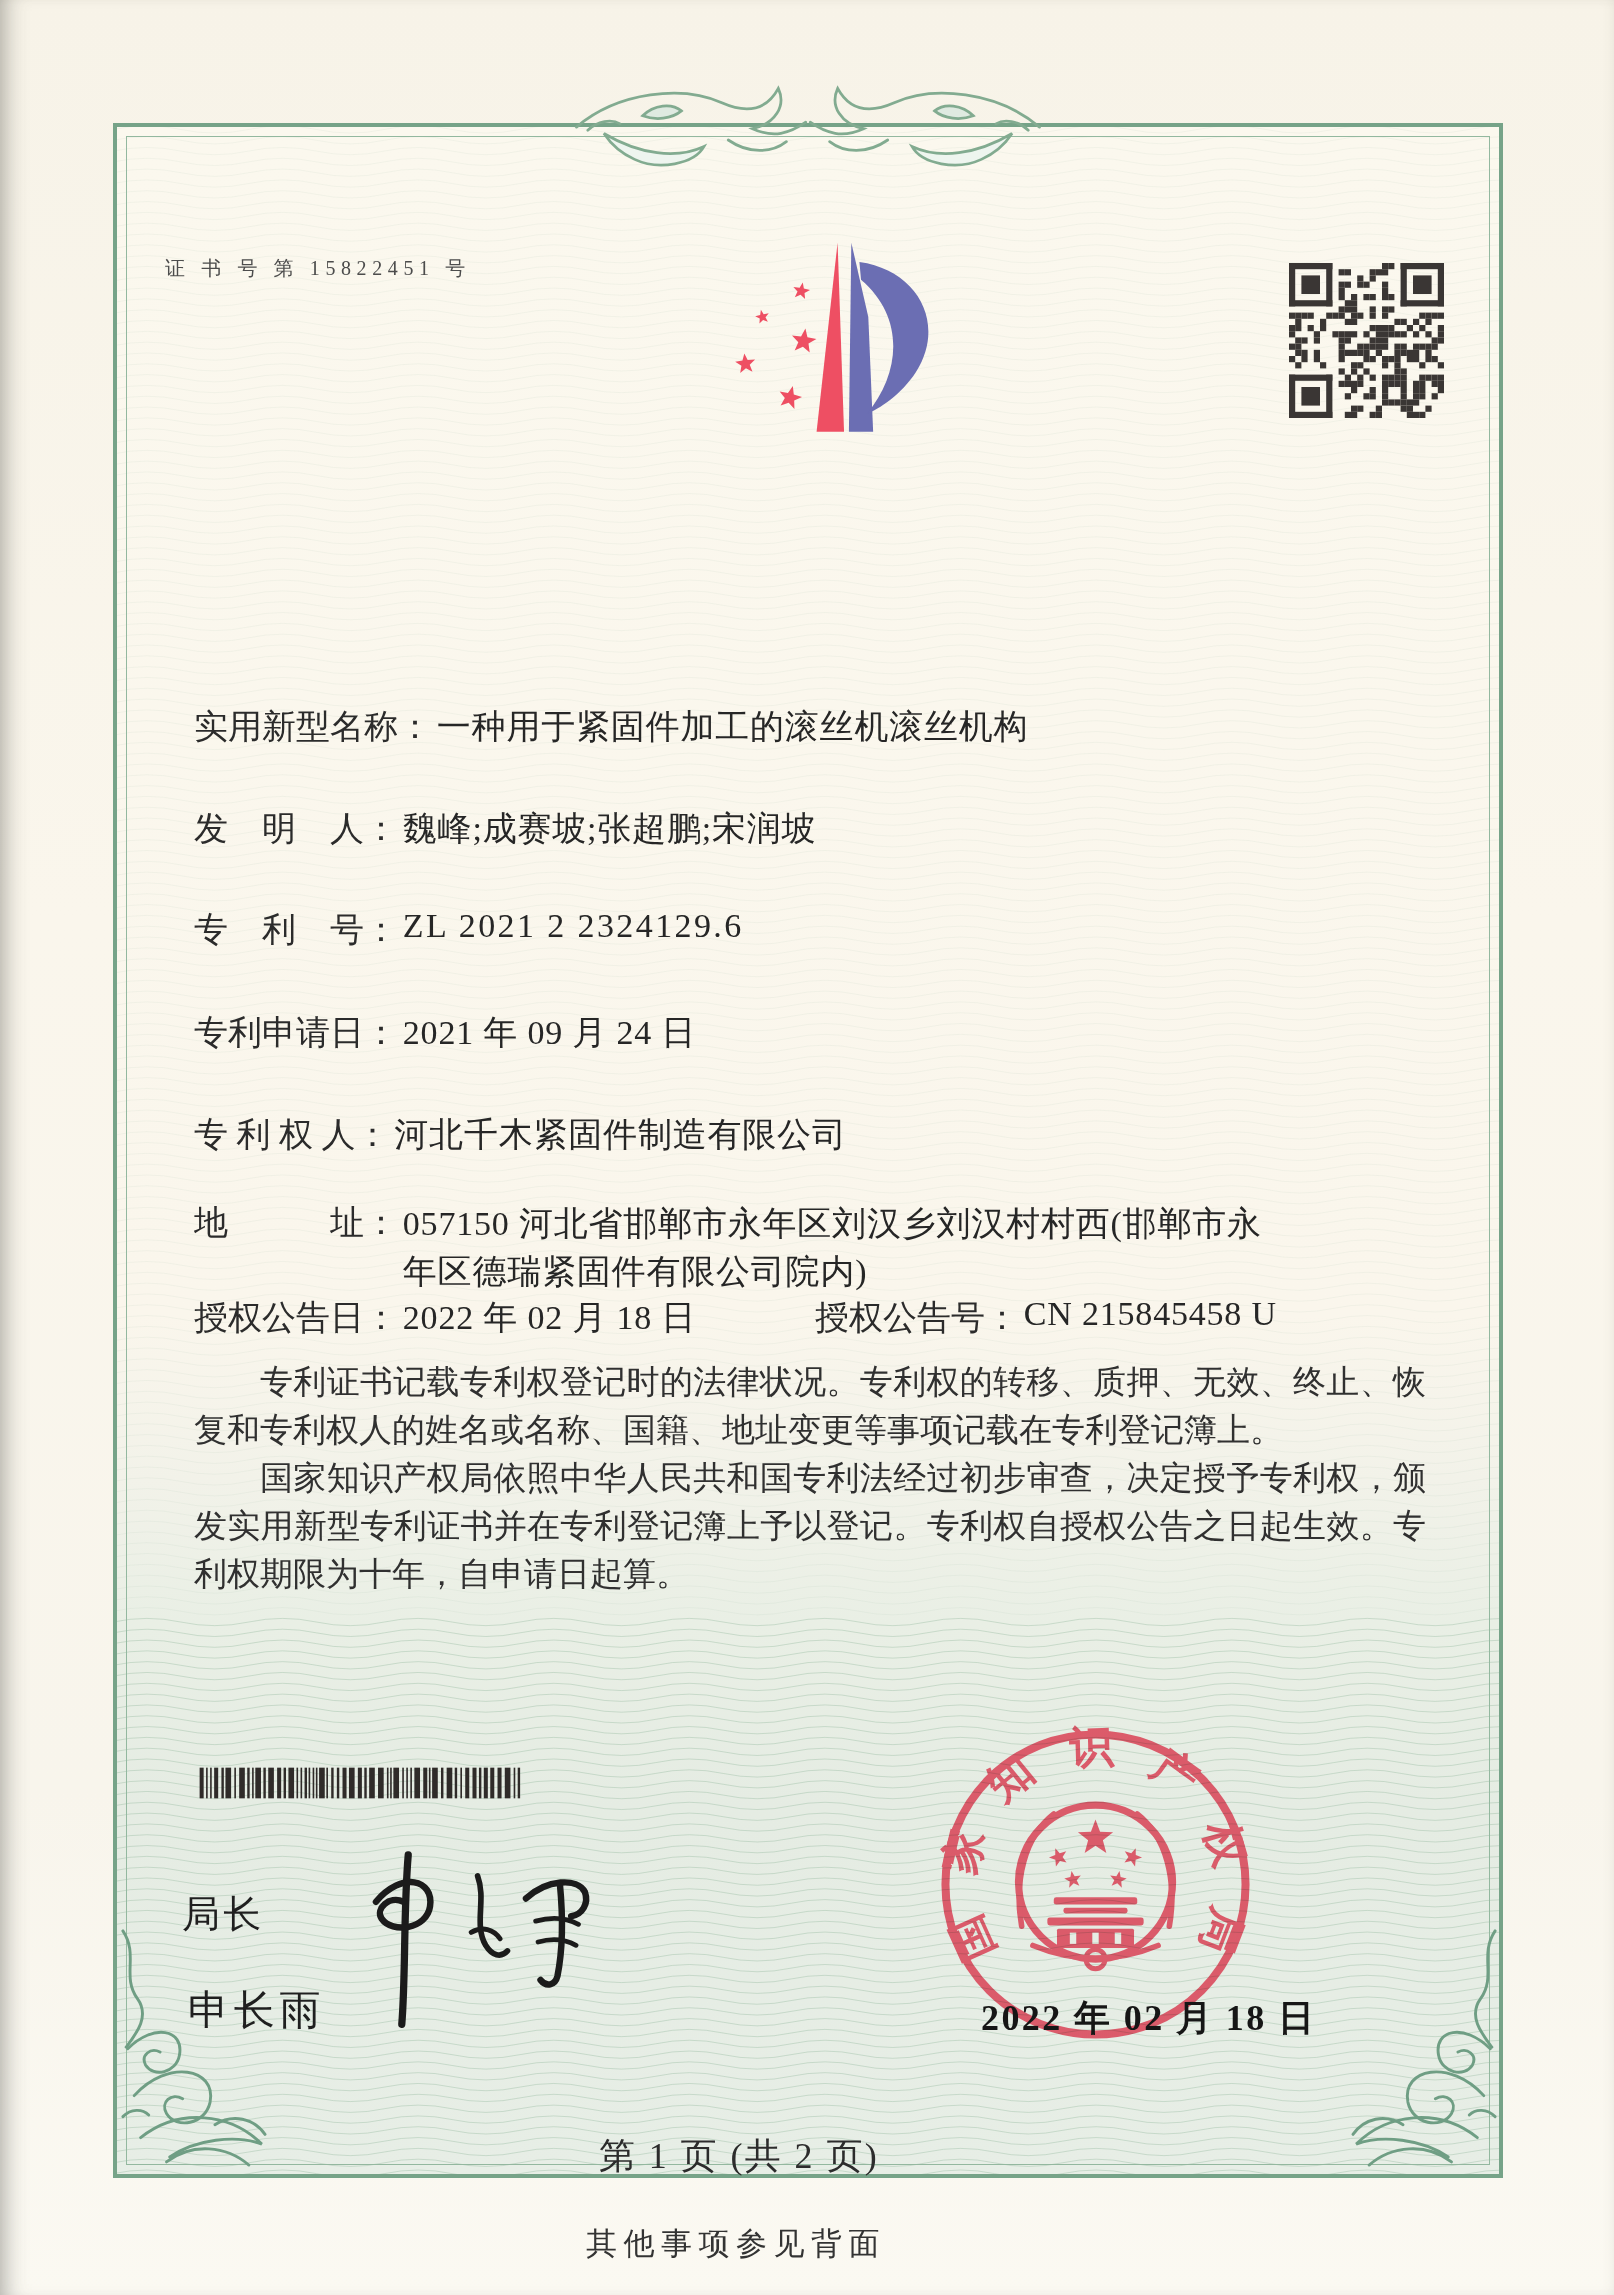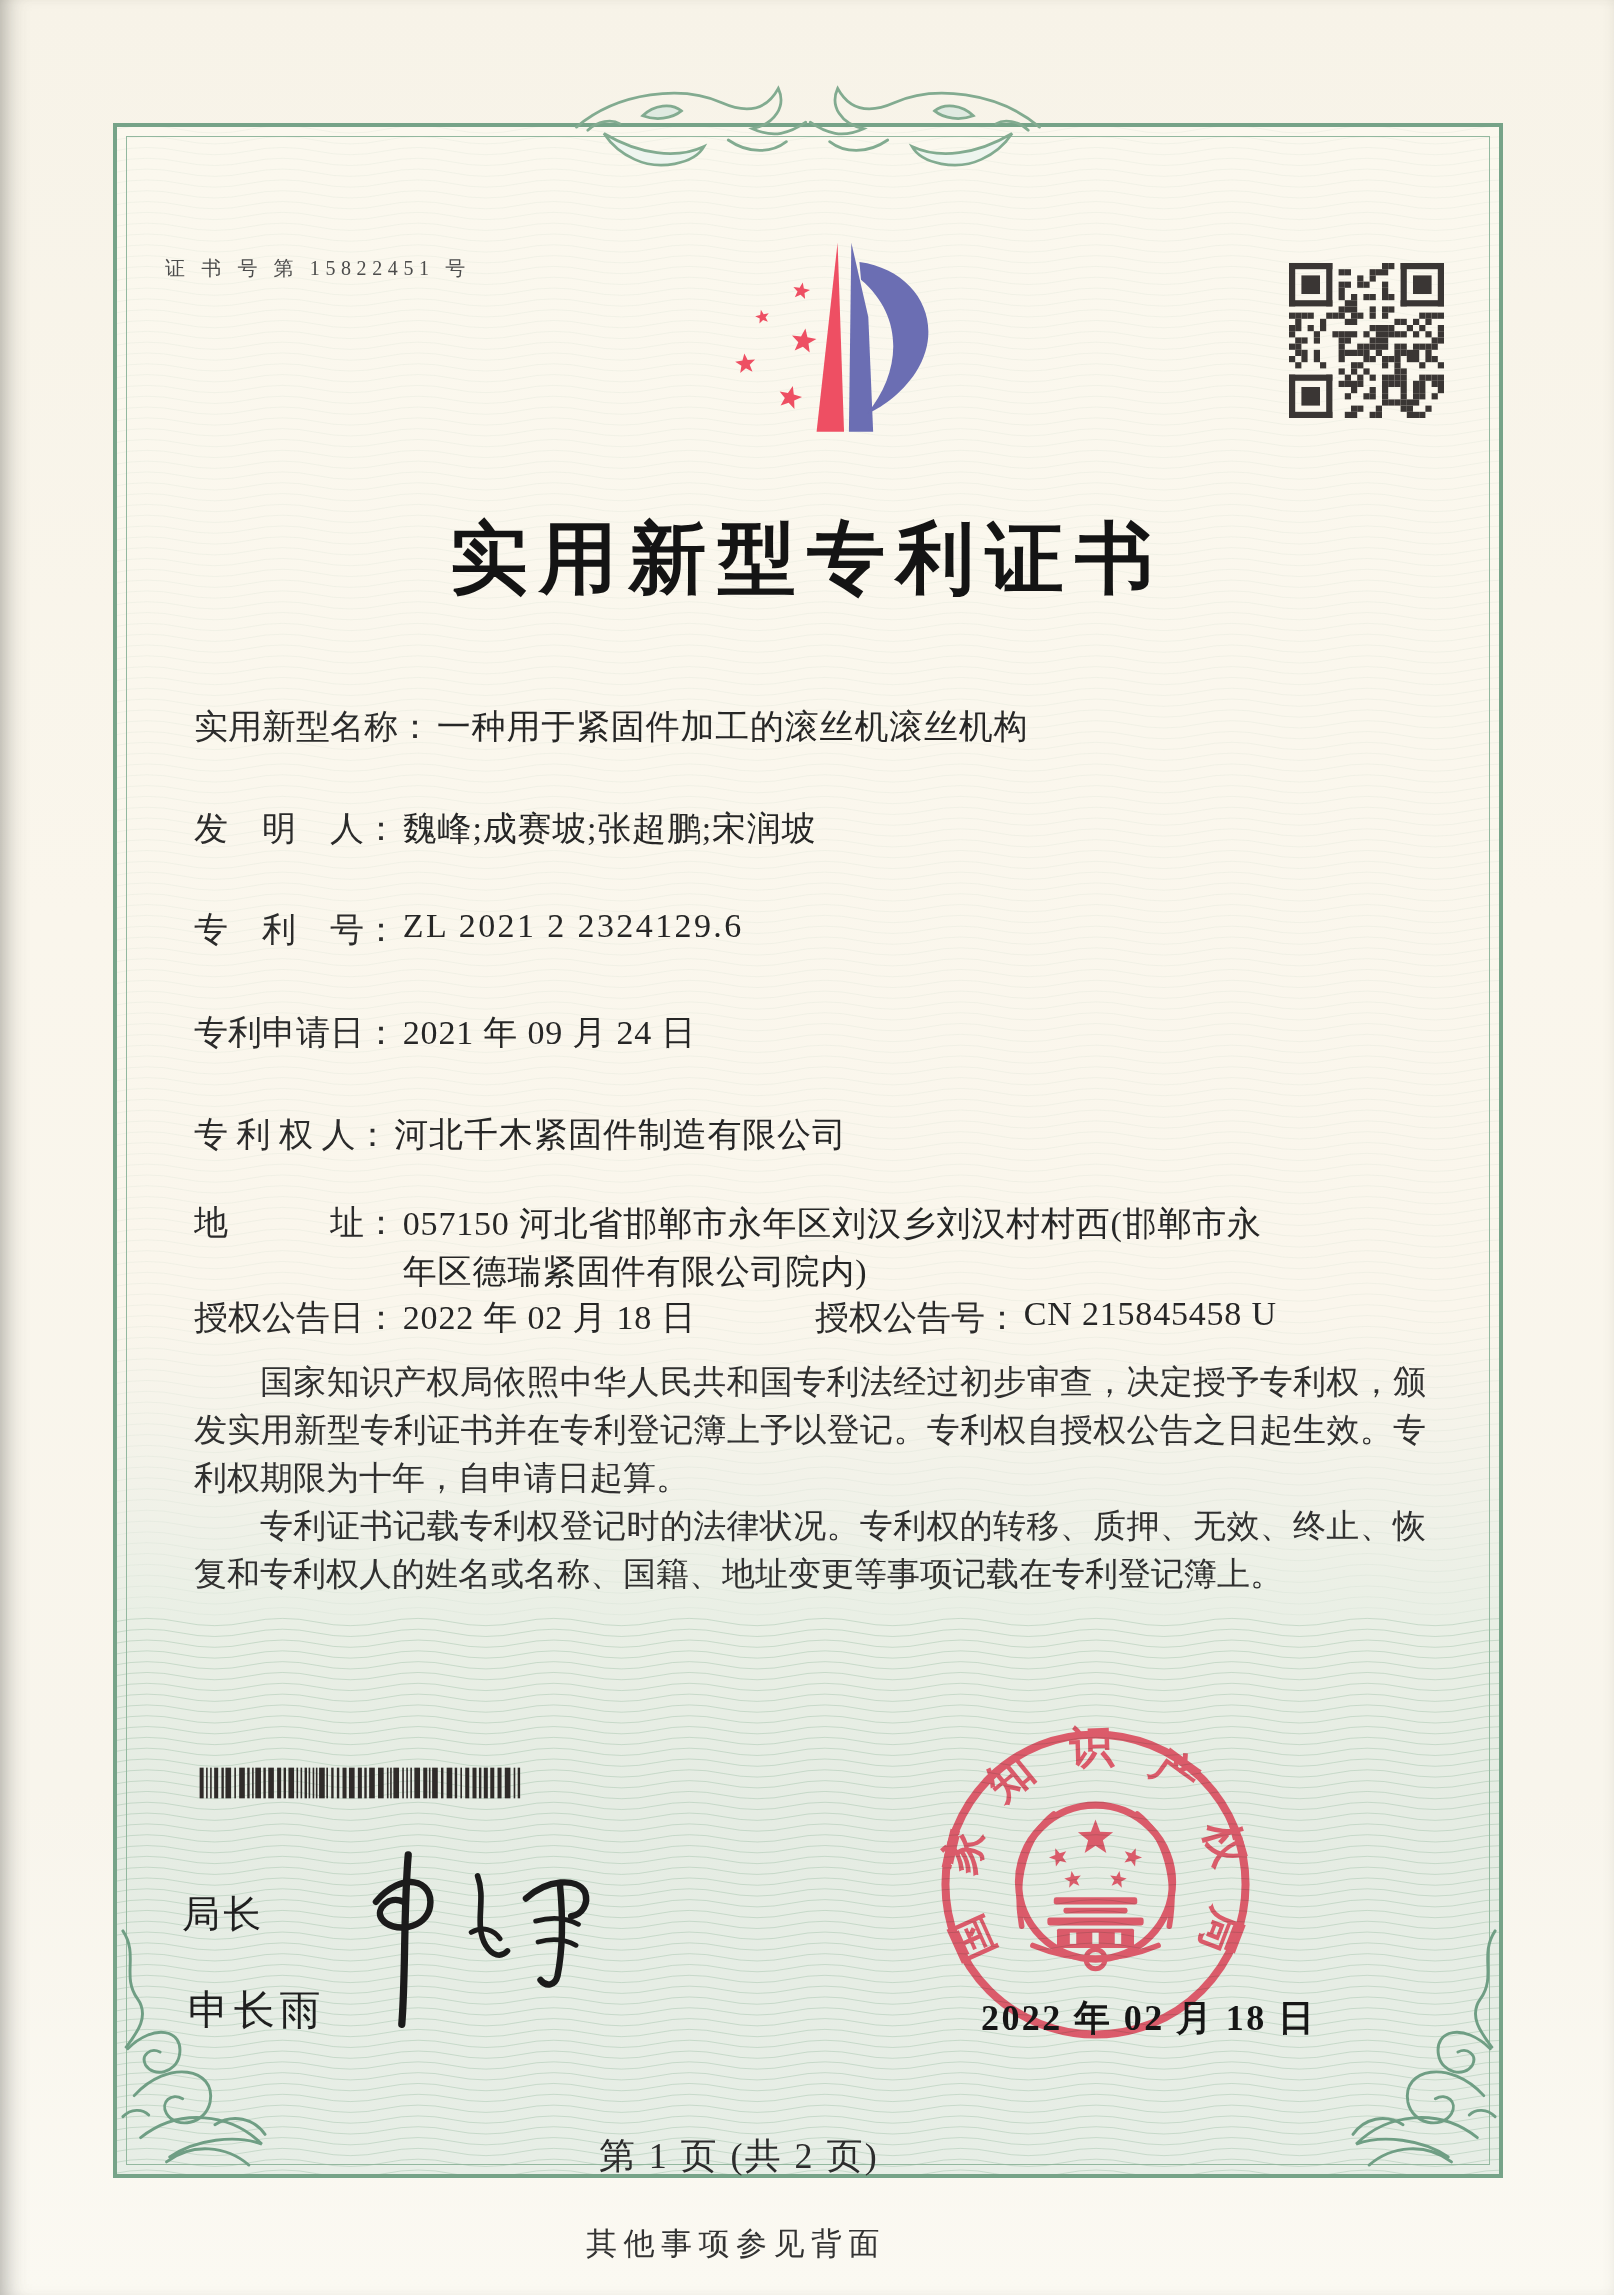--- a/index.html
+++ b/index.html
@@ -518,21 +518,20 @@
       <rect x="22" y="23" width="1" height="1" fill="#3a3634"></rect>
       <rect x="9" y="24" width="1" height="1" fill="#3a3634"></rect>
       <rect x="10" y="24" width="1" height="1" fill="#3a3634"></rect>
       <rect x="13" y="24" width="1" height="1" fill="#3a3634"></rect>
       <rect x="14" y="24" width="1" height="1" fill="#3a3634"></rect>
       <rect x="19" y="24" width="1" height="1" fill="#3a3634"></rect>
       <rect x="20" y="24" width="1" height="1" fill="#3a3634"></rect>
       <rect x="21" y="24" width="1" height="1" fill="#3a3634"></rect>
     </svg>
 
-  <div class="title">实用新型专利证书</div>
 
   <div class="row" style="top:704px;">
     <span class="lbl">实用新型名称：</span><span class="val">一种用于紧固件加工的滚丝机滚丝机构</span>
   </div>
   <div class="row" style="top:806px;">
     <span class="lbl">发　明　人：</span><span class="val">魏峰;成赛坡;张超鹏;宋润坡</span>
   </div>
   <div class="row" style="top:907px;">
     <span class="lbl">专　利　号：</span><span class="val" style="letter-spacing:2.4px;">ZL 2021 2 2324129.6</span>
   </div>
@@ -546,22 +545,22 @@
     <span class="lbl">地　　　址：</span><span class="val">057150 河北省邯郸市永年区刘汉乡刘汉村村西(邯郸市永年区德瑞紧固件有限公司院内)</span>
   </div>
   <div class="row" style="top:1295px;width:1235px;">
     <span class="lbl">授权公告日：</span><span class="val">2022 年 02 月 18 日</span>
     <span class="grant2">
       <span class="lbl">授权公告号：</span><span class="val">CN 215845458 U</span>
     </span>
   </div>
 
   <div class="body-text">
+    <p>专利证书记载专利权登记时的法律状况。专利权的转移、质押、无效、终止、恢复和专利权人的姓名或名称、国籍、地址变更等事项记载在专利登记簿上。</p>
     <p>国家知识产权局依照中华人民共和国专利法经过初步审查，决定授予专利权，颁发实用新型专利证书并在专利登记簿上予以登记。专利权自授权公告之日起生效。专利权期限为十年，自申请日起算。</p>
-    <p>专利证书记载专利权登记时的法律状况。专利权的转移、质押、无效、终止、恢复和专利权人的姓名或名称、国籍、地址变更等事项记载在专利登记簿上。</p>
   </div>
 
   <svg class="barcode" id="barcode" width="331" height="34" viewBox="0 0 410 42">
       <rect x="2" y="2" width="5" height="38" fill="#2f2b29"></rect>
       <rect x="10" y="2" width="2" height="38" fill="#2f2b29"></rect>
       <rect x="15" y="2" width="2" height="38" fill="#2f2b29"></rect>
       <rect x="20" y="2" width="5" height="38" fill="#2f2b29"></rect>
       <rect x="29" y="2" width="3" height="38" fill="#2f2b29"></rect>
       <rect x="34" y="2" width="7" height="38" fill="#2f2b29"></rect>
       <rect x="45" y="2" width="2" height="38" fill="#2f2b29"></rect>

